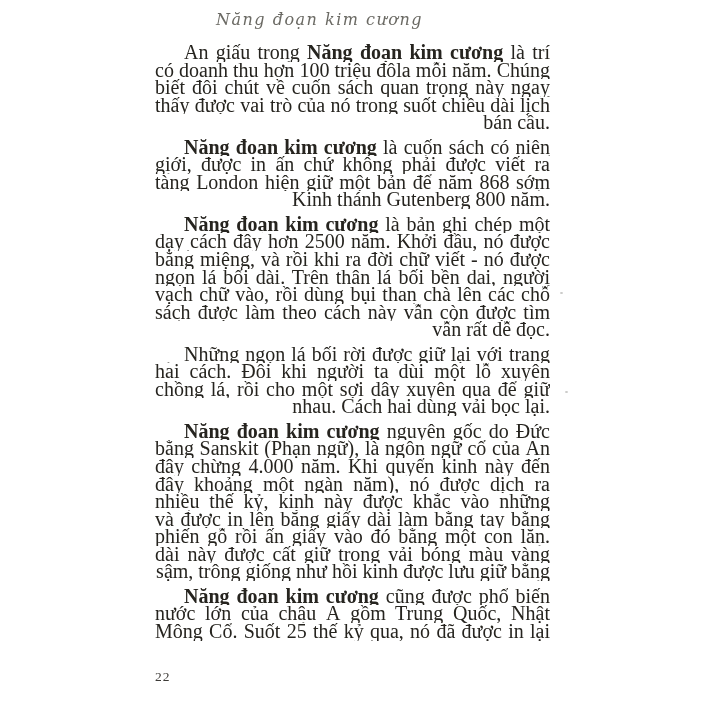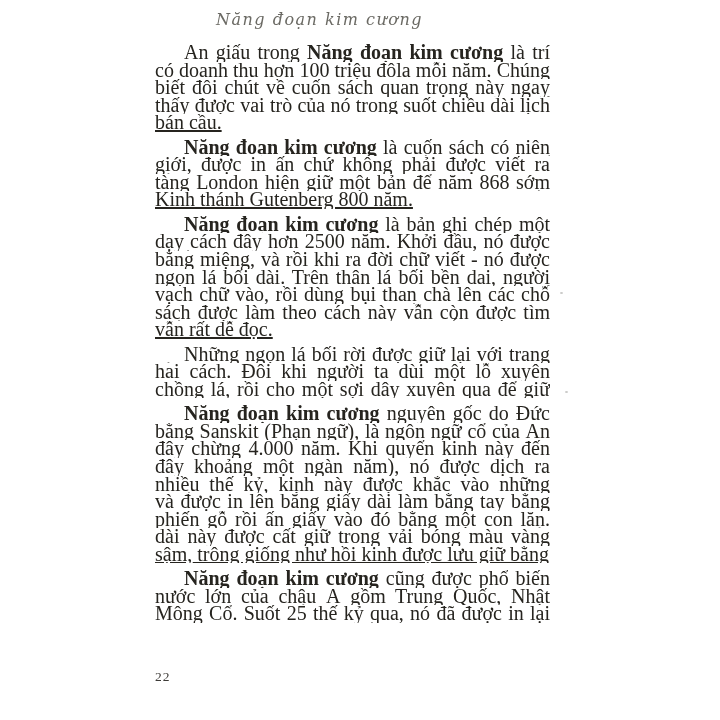--- a/index.html
+++ b/index.html
@@ -33,23 +33,22 @@
   .para .line {
     height: 17.55px;
     line-height: 17.55px;
     text-align: justify;
     text-align-last: justify;
     white-space: normal;
     overflow: hidden;
   }
   .para .line:first-child { text-indent: 29px; }
   .para .line.lastline {
-    text-align: left;
+    text-align: right;
     text-align-last: auto;
-    text-decoration: underline;
   }
   .para .line b { font-weight: 700; }
   .page-number {
     position: absolute;
     left: 155px;
     top: 669px;
     width: 395px;
     font-size: 13.5px;
     color: #3d3b37;
     letter-spacing: 1px;
@@ -86,20 +85,21 @@
         <div class="line">bằng miệng, và rồi khi ra đời chữ viết - nó được ghi trên những</div>
         <div class="line">ngọn lá bối dài. Trên thân lá bối bền dai, người ta dùng kim để</div>
         <div class="line">vạch chữ vào, rồi dùng bụi than chà lên các chỗ kim vạch ấy. Các</div>
         <div class="line">sách được làm theo cách này vẫn còn được tìm thấy ở Nam Á và</div>
         <div class="line lastline">vẫn rất dễ đọc.</div>
       </div>
       <div class="para">
         <div class="line">Những ngọn lá bối rời được giữ lại với trang bằng một trong</div>
         <div class="line">hai cách. Đôi khi người ta dùi một lỗ xuyên chính giữa một</div>
         <div class="line">chồng lá, rồi cho một sợi dây xuyên qua để giữ các trang lại với</div>
+        <div class="line lastline">nhau. Cách hai dùng vải bọc lại.</div>
       </div>
       <div class="para">
         <div class="line"><b>Năng đoạn kim cương</b> nguyên gốc do Đức Phật giảng dạy thì</div>
         <div class="line">bằng Sanskit (Phạn ngữ), là ngôn ngữ cổ của Ấn Độ ra đời cách</div>
         <div class="line">đây chừng 4.000 năm. Khi quyển kinh này đến Tây Tạng (cách</div>
         <div class="line">đây khoảng một ngàn năm), nó được dịch ra Tạng ngữ. Qua</div>
         <div class="line">nhiều thế kỷ, kinh này được khắc vào những phiến gỗ (mộc bản),</div>
         <div class="line">và được in lên băng giấy dài làm bằng tay bằng cách phủ mực lên</div>
         <div class="line">phiến gỗ rồi ấn giấy vào đó bằng một con lăn. Những băng giấy</div>
         <div class="line">dài này được cất giữ trong vải bóng màu vàng nghệ hay màu nâu</div>

